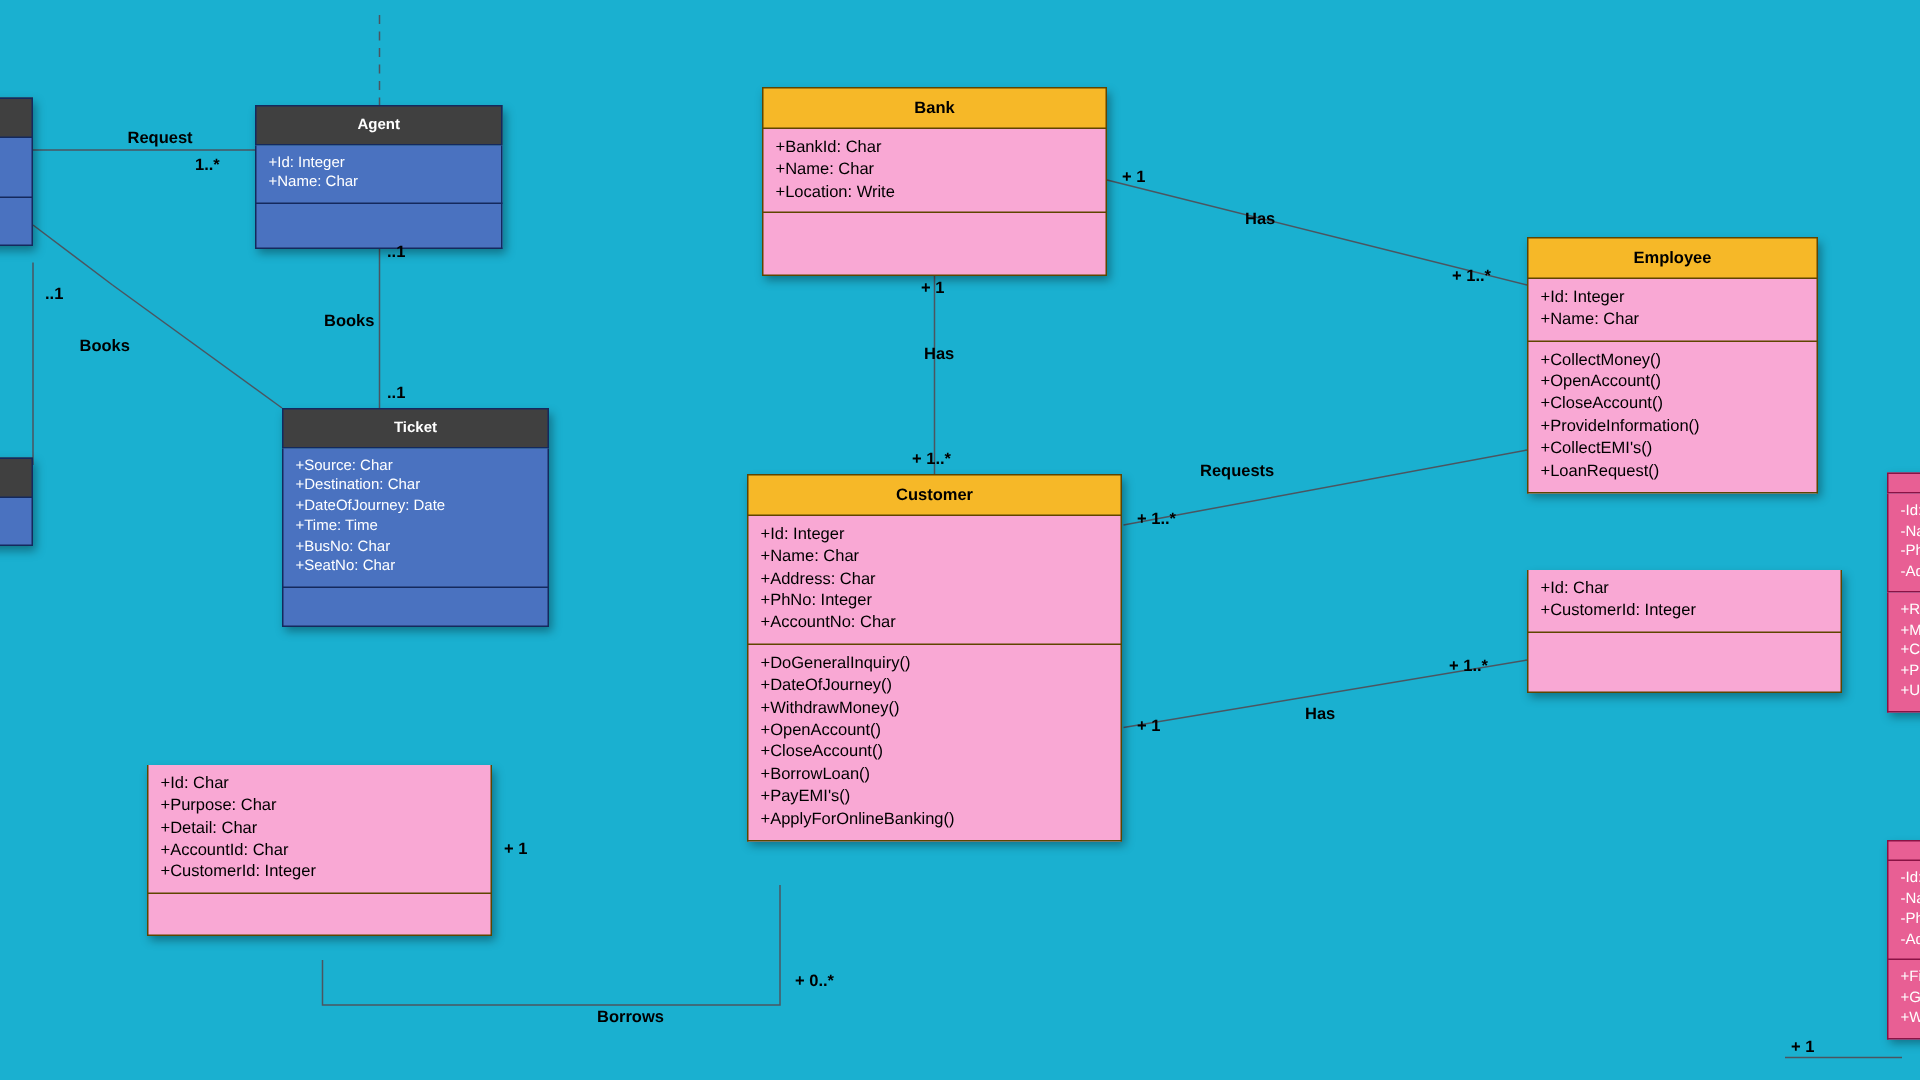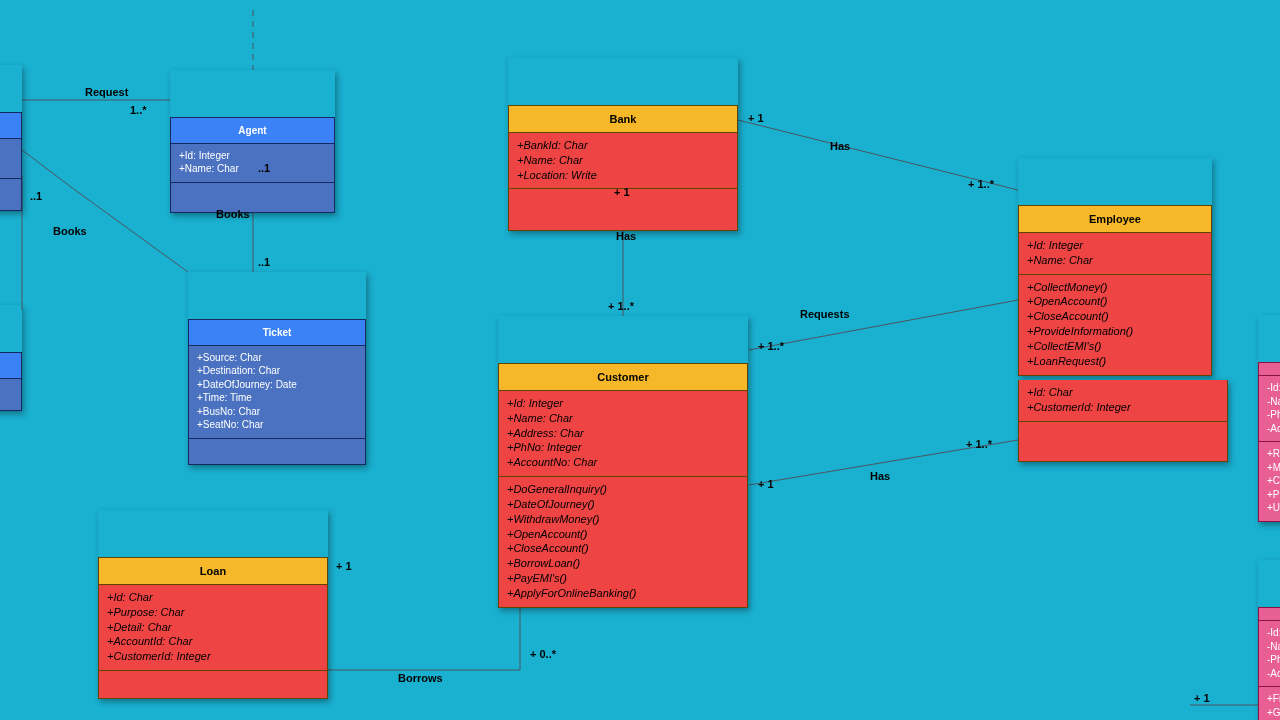--- a/index.html
+++ b/index.html
@@ -22,32 +22,31 @@
   .uml-class {
     position: absolute;
     box-shadow: 2px 3px 6px rgba(0,0,0,.35);
     font-size: 11px;
     line-height: 1.35;
   }
   .uml-class .title {
     text-align: center;
     font-weight: bold;
     padding: 6px 4px 5px;
-    margin-top: 47px;
   }
   .uml-class .section {
     padding: 5px 8px 6px;
   }
   .uml-class .section > div { white-space: nowrap; }
   
   .yellow .title   { background: #f6b828; border: 1px solid #5f4500; }
-  .yellow .section { background: #ef4444; border: 1px solid #5f4500; border-top: none; font-style: italic; }
+  .yellow .section { background: #f9a8d4; border: 1px solid #5f4500; border-top: none; }
   
   .blue { color: #fff; font-size: 10px; }
-  .blue .title   { background: #3b82f6; border: 1px solid #14295d; }
+  .blue .title   { background: #404040; border: 1px solid #14295d; }
   .blue .section { background: #4a72c0; border: 1px solid #14295d; border-top: none; }
   
   .pink { color: #fff; font-size: 10px; }
   .pink .title   { background: #e85f94; border: 1px solid #8a1244; }
   .pink .section { background: #e85f94; border: 1px solid #8a1244; border-top: none; }
 
   .edge-label {
     position: absolute;
     font-size: 11px;
     color: #000;
@@ -165,21 +164,20 @@
 
 <div class="uml-class yellow" style="left:1018px; top:380px; width:210px;">
   <div class="section">
     <div>+Id: Char</div>
     <div>+CustomerId: Integer</div>
   </div>
   <div class="section" style="height:28px"></div>
 </div>
 
 <div class="uml-class yellow" style="left:98px; top:510px; width:230px;">
-  <div class="title">Loan</div>
   <div class="section">
     <div>+Id: Char</div>
     <div>+Purpose: Char</div>
     <div>+Detail: Char</div>
     <div>+AccountId: Char</div>
     <div>+CustomerId: Integer</div>
   </div>
   <div class="section" style="height:16px"></div>
 </div>
 

